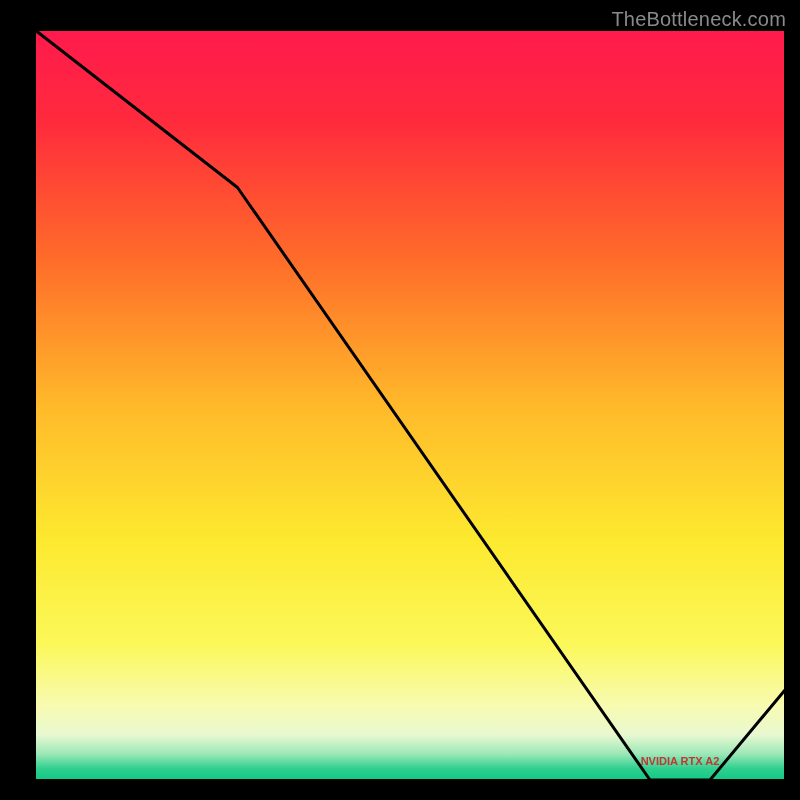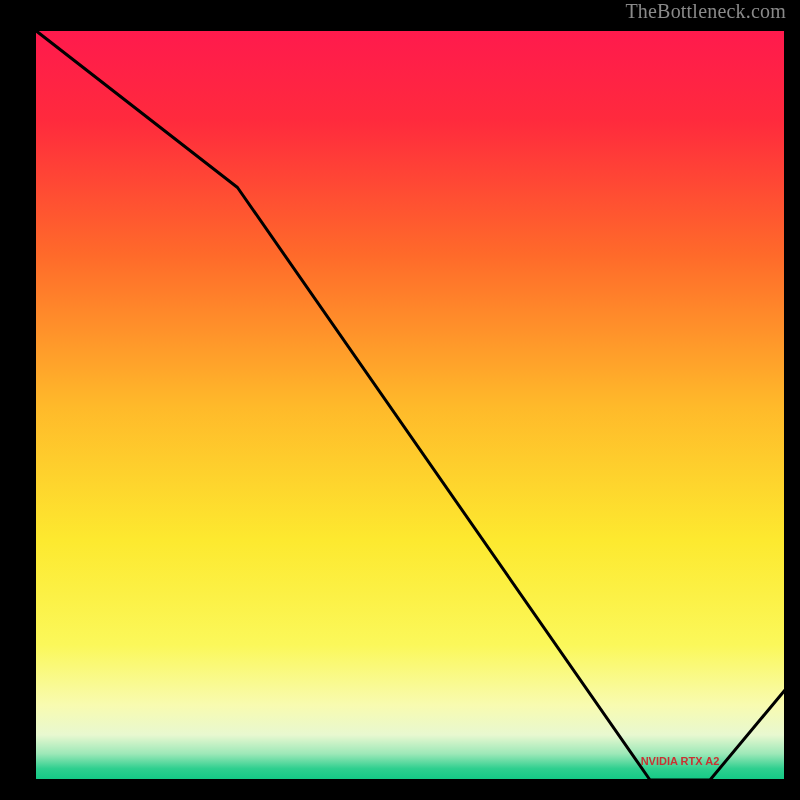--- a/index.html
+++ b/index.html
@@ -11,28 +11,27 @@
     font-family: Arial, Helvetica, sans-serif;
     overflow: hidden;
   }
   .chart-wrapper {
     position: relative;
     width: 800px;
     height: 800px;
   }
   .watermark {
     position: absolute;
-    top: 0;
+    top: 8px;
     right: 14px;
     color: #8a8a8a;
     font-size: 20px;
     font-weight: 500;
     letter-spacing: 0.2px;
     z-index: 10;
-    font-family: Liberation Serif, serif;
   }
   svg {
     display: block;
   }
 </style>
 </head>
 <body>
 
 <div class="chart-wrapper">
   <div class="watermark">TheBottleneck.com</div>

